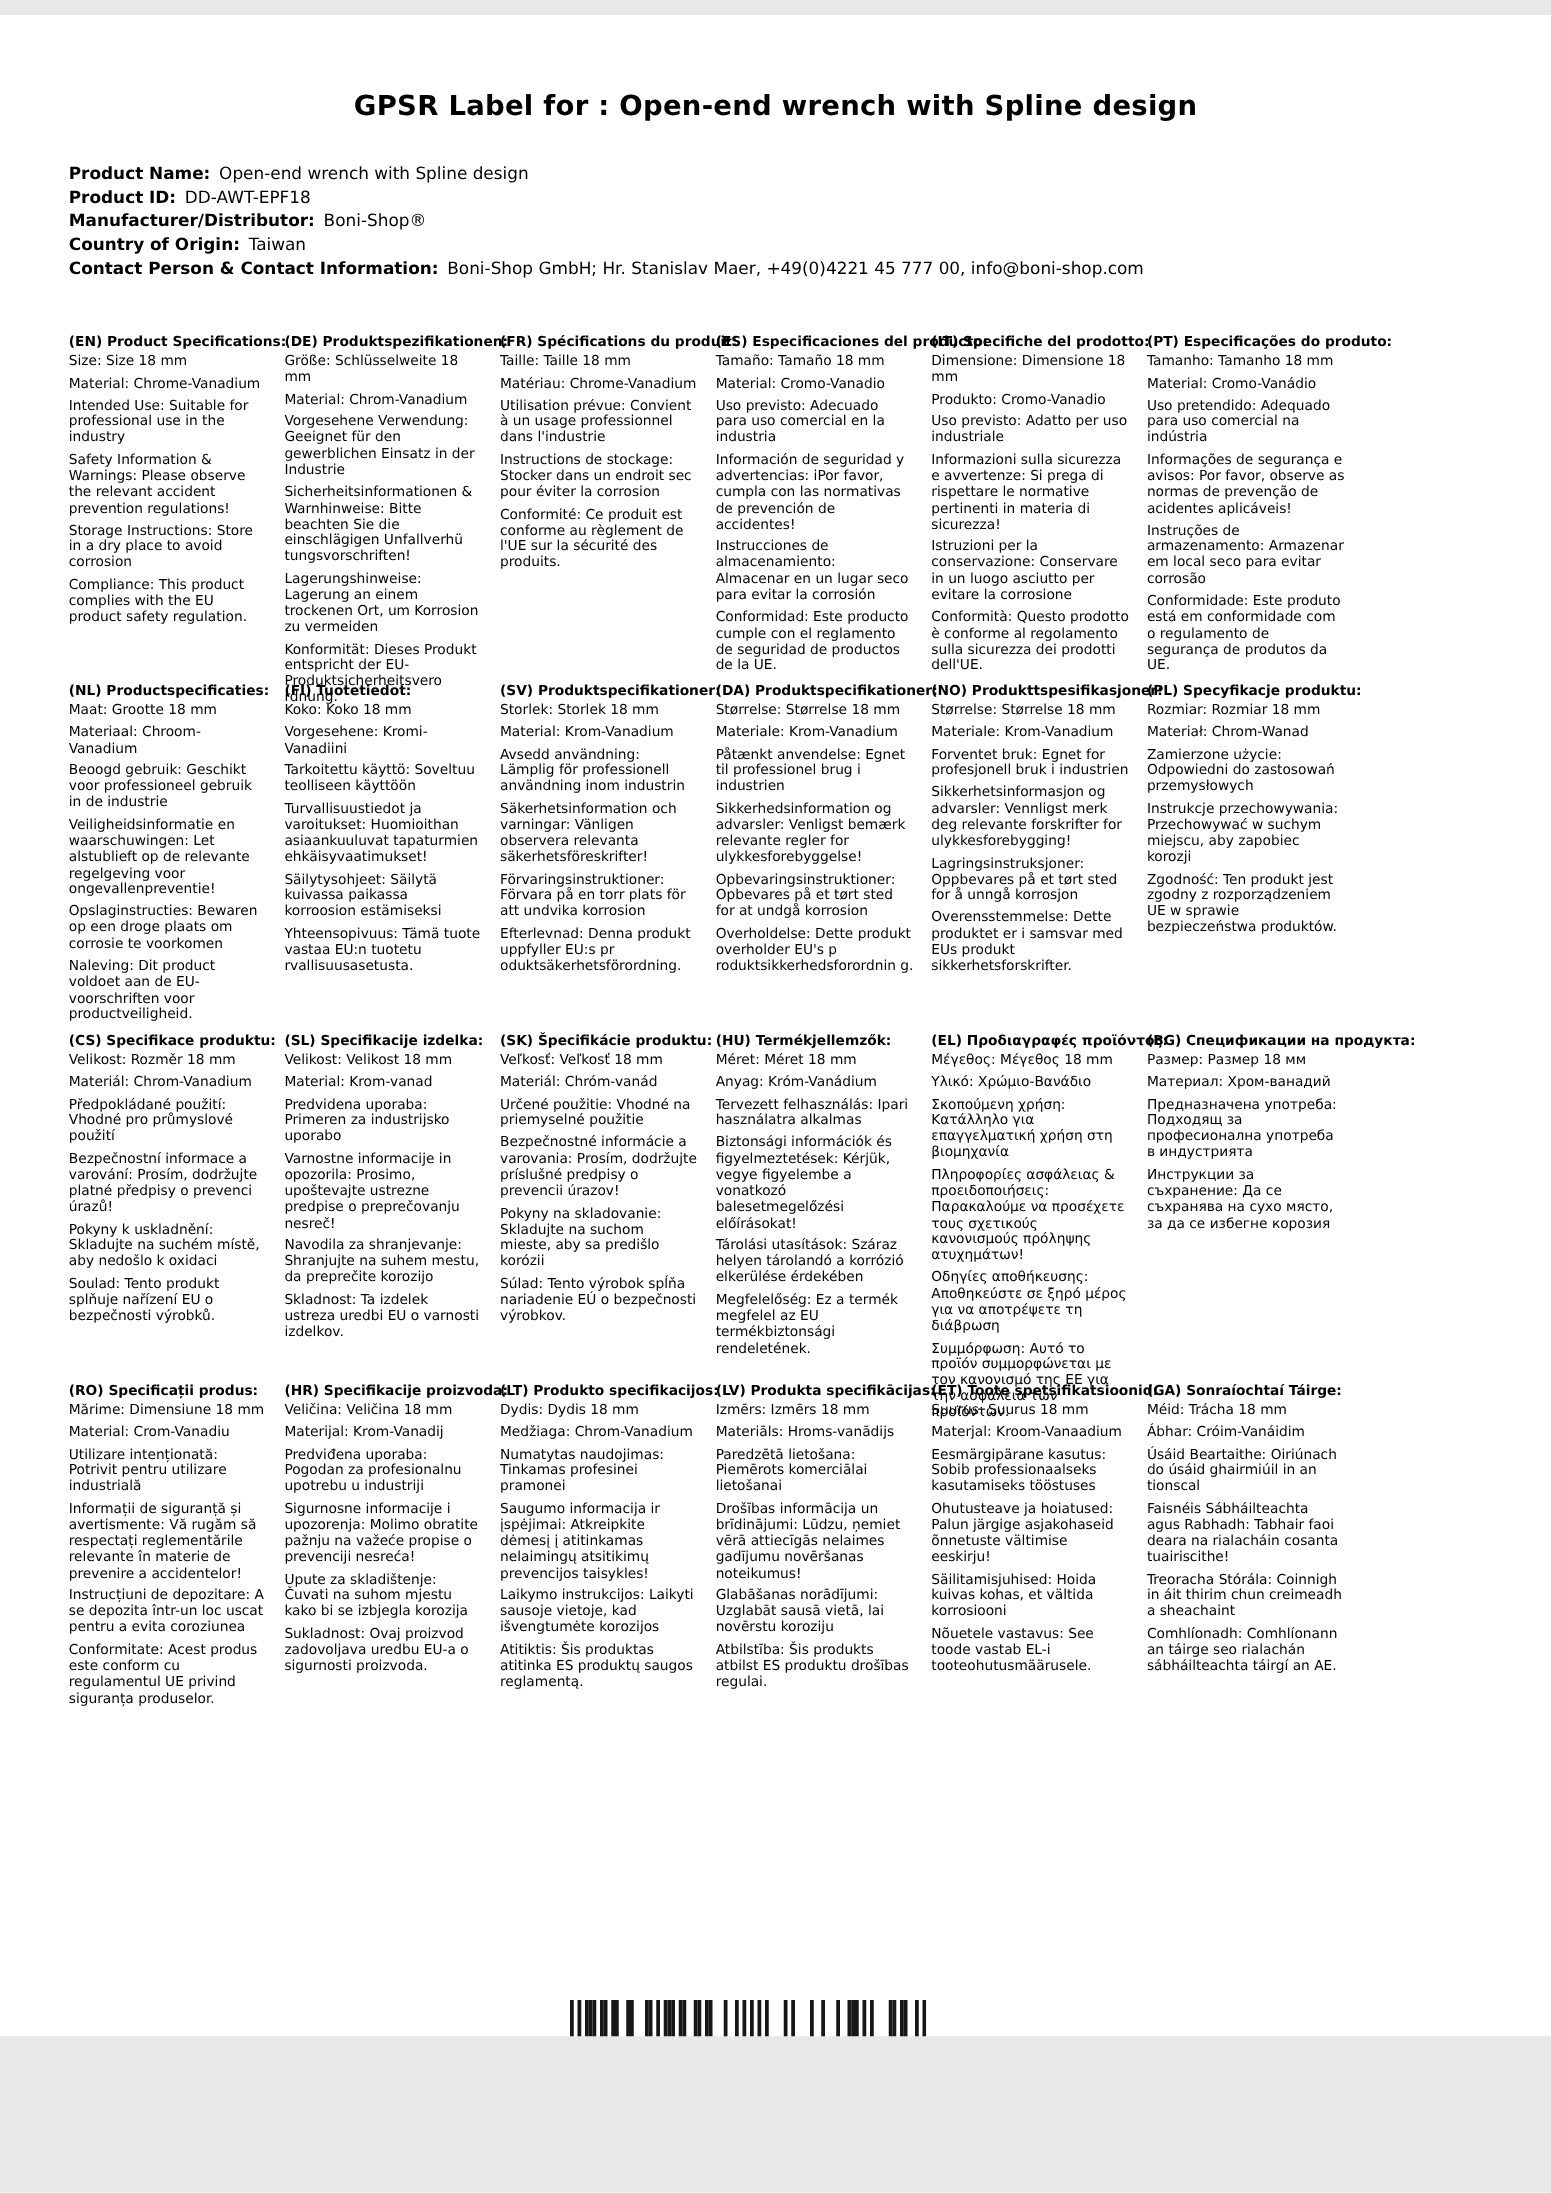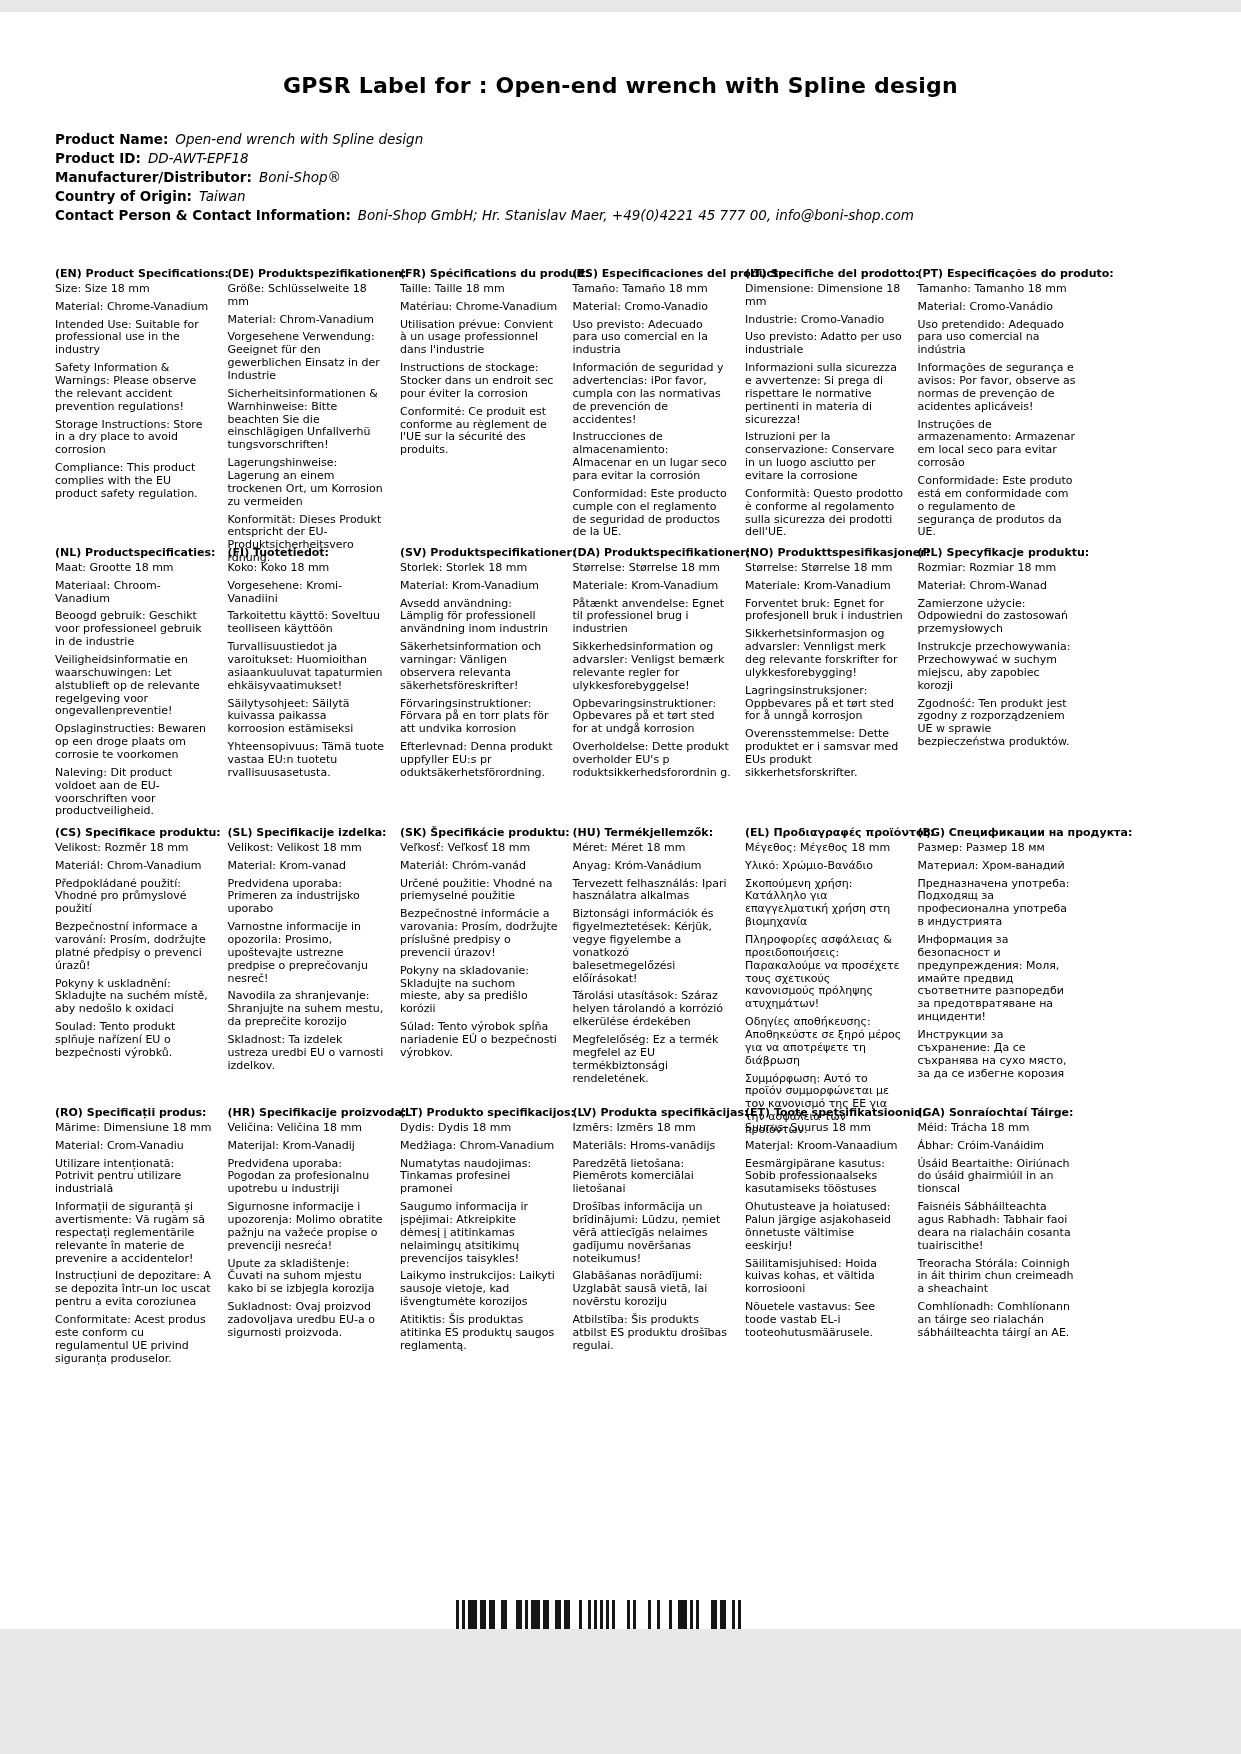--- a/index.html
+++ b/index.html
@@ -17,21 +17,21 @@
     text-align:center;
     font-size:22px;font-weight:bold;
     letter-spacing:.2px;
   }
   .product-info{
     position:absolute;top:121px;left:55px;right:30px;
     font-size:13.5px;line-height:1.0;
   }
   .info-line{margin-bottom:5.5px;}
   .info-label{font-weight:bold;}
-  .info-value{margin-left:7px;font-style:italic;}
+  .info-value{margin-left:7px;}
   .language-grid{
     position:absolute;top:256px;left:55px;
     display:grid;
     grid-template-columns:repeat(6,172.5px);
     grid-template-rows:279px 280px 280px auto;
   }
   .lang-block{
     padding-right:14px;
     font-size:11px;line-height:1.17;
   }
@@ -123,21 +123,21 @@
         <p>Tamaño: Tamaño 18 mm</p>
         <p>Material: Cromo-Vanadio</p>
         <p>Uso previsto: Adecuado para uso comercial en la industria</p>
         <p>Información de seguridad y advertencias: iPor favor, cumpla con las normativas de prevención de accidentes!</p>
         <p>Instrucciones de almacenamiento: Almacenar en un lugar seco para evitar la corrosión</p>
         <p>Conformidad: Este producto cumple con el reglamento de seguridad de productos de la UE.</p>
       </section>
       <section class="lang-block">
         <h2 class="block-heading">(IT) Specifiche del prodotto:</h2>
         <p>Dimensione: Dimensione 18 mm</p>
-        <p>Industrie: Cromo-Vanadio</p>
+        <p>Produkto: Cromo-Vanadio</p>
         <p>Uso previsto: Adatto per uso industriale</p>
         <p>Informazioni sulla sicurezza e avvertenze: Si prega di rispettare le normative pertinenti in materia di sicurezza!</p>
         <p>Istruzioni per la conservazione: Conservare in un luogo asciutto per evitare la corrosione</p>
         <p>Conformità: Questo prodotto è conforme al regolamento sulla sicurezza dei prodotti dell'UE.</p>
       </section>
       <section class="lang-block">
         <h2 class="block-heading">(PT) Especificações do produto:</h2>
         <p>Tamanho: Tamanho 18 mm</p>
         <p>Material: Cromo-Vanádio</p>
         <p>Uso pretendido: Adequado para uso comercial na indústria</p>
@@ -241,21 +241,20 @@
         <p>Σκοπούμενη χρήση: Κατάλληλο για επαγγελματική χρήση στη βιομηχανία</p>
         <p>Πληροφορίες ασφάλειας &amp; προειδοποιήσεις: Παρακαλούμε να προσέχετε τους σχετικούς κανονισμούς πρόληψης ατυχημάτων!</p>
         <p>Οδηγίες αποθήκευσης: Αποθηκεύστε σε ξηρό μέρος για να αποτρέψετε τη διάβρωση</p>
         <p>Συμμόρφωση: Αυτό το προϊόν συμμορφώνεται με τον κανονισμό της ΕΕ για την ασφάλεια των προϊόντων.</p>
       </section>
       <section class="lang-block">
         <h2 class="block-heading">(BG) Спецификации на продукта:</h2>
         <p>Размер: Размер 18 мм</p>
         <p>Материал: Хром-ванадий</p>
         <p>Предназначена употреба: Подходящ за професионална употреба в индустрията</p>
-        <p>Информация за безопасност и предупреждения: Моля, имайте предвид съответните разпоредби за предотвратяване на инциденти!</p>
         <p>Инструкции за съхранение: Да се съхранява на сухо място, за да се избегне корозия</p>
       </section>
       <section class="lang-block">
         <h2 class="block-heading">(RO) Specificații produs:</h2>
         <p>Mărime: Dimensiune 18 mm</p>
         <p>Material: Crom-Vanadiu</p>
         <p>Utilizare intenționată: Potrivit pentru utilizare industrială</p>
         <p>Informații de siguranță și avertismente: Vă rugăm să respectați reglementările relevante în materie de prevenire a accidentelor!</p>
         <p>Instrucțiuni de depozitare: A se depozita într-un loc uscat pentru a evita coroziunea</p>
         <p>Conformitate: Acest produs este conform cu regulamentul UE privind siguranța produselor.</p>

